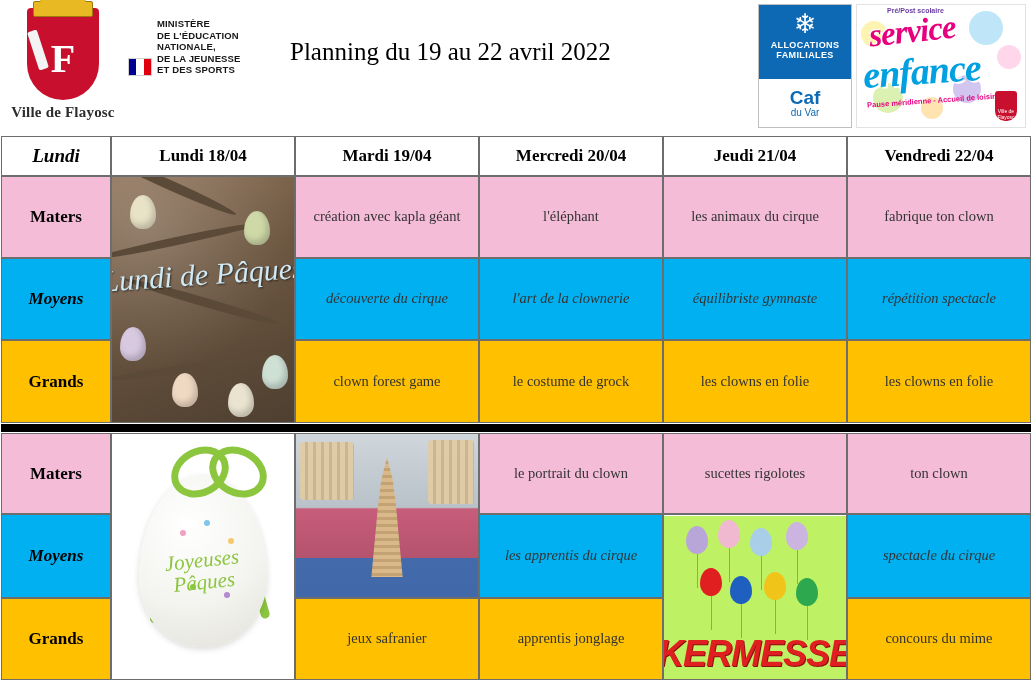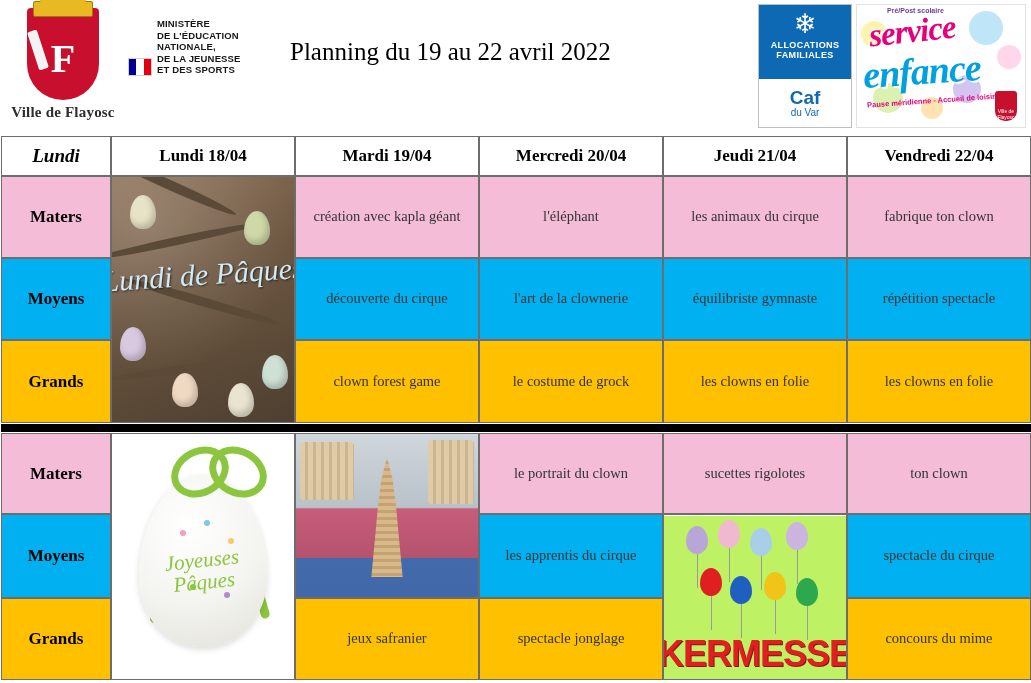--- a/index.html
+++ b/index.html
@@ -319,21 +319,21 @@
   .moyens { background: #00b0f0; }
   .grands { background: #ffc000; }
 
   .cell-text {
     font-family: "Liberation Sans", sans-serif;
     font-size: 14.5px;
     color: #333333;
     line-height: 1.2;
   }
   .r-maters { height: 81px; margin-top: 28px; }
-  .r-moyens { height: 82px; }
+  .r-moyens { height: 82px; font-style: italic; }
   .r-grands { height: 82px; }
 
   .sep-row td {
     background: #000000;
     height: 8px;
     padding: 0;
     border: 0;
     outline: none;
   }
 
@@ -691,20 +691,20 @@
             <div class="balloon" style="left:132px; top:62px; background:#2ea84f;"></div>
             <div class="kermesse-word">KERMESSE</div>
           </div>
         </td>
         <td class="moyens cell-text">spectacle du cirque</td>
       </tr>
 
       <tr class="r-grands">
         <td class="grands rowlabel">Grands</td>
         <td class="grands cell-text">jeux safranier</td>
-        <td class="grands cell-text">spectacle jonglage</td>
+        <td class="grands cell-text">apprentis jonglage</td>
         <td class="grands cell-text">concours du mime</td>
       </tr>
 
     </tbody>
   </table>
 
 </div>
 
 </body></html>

